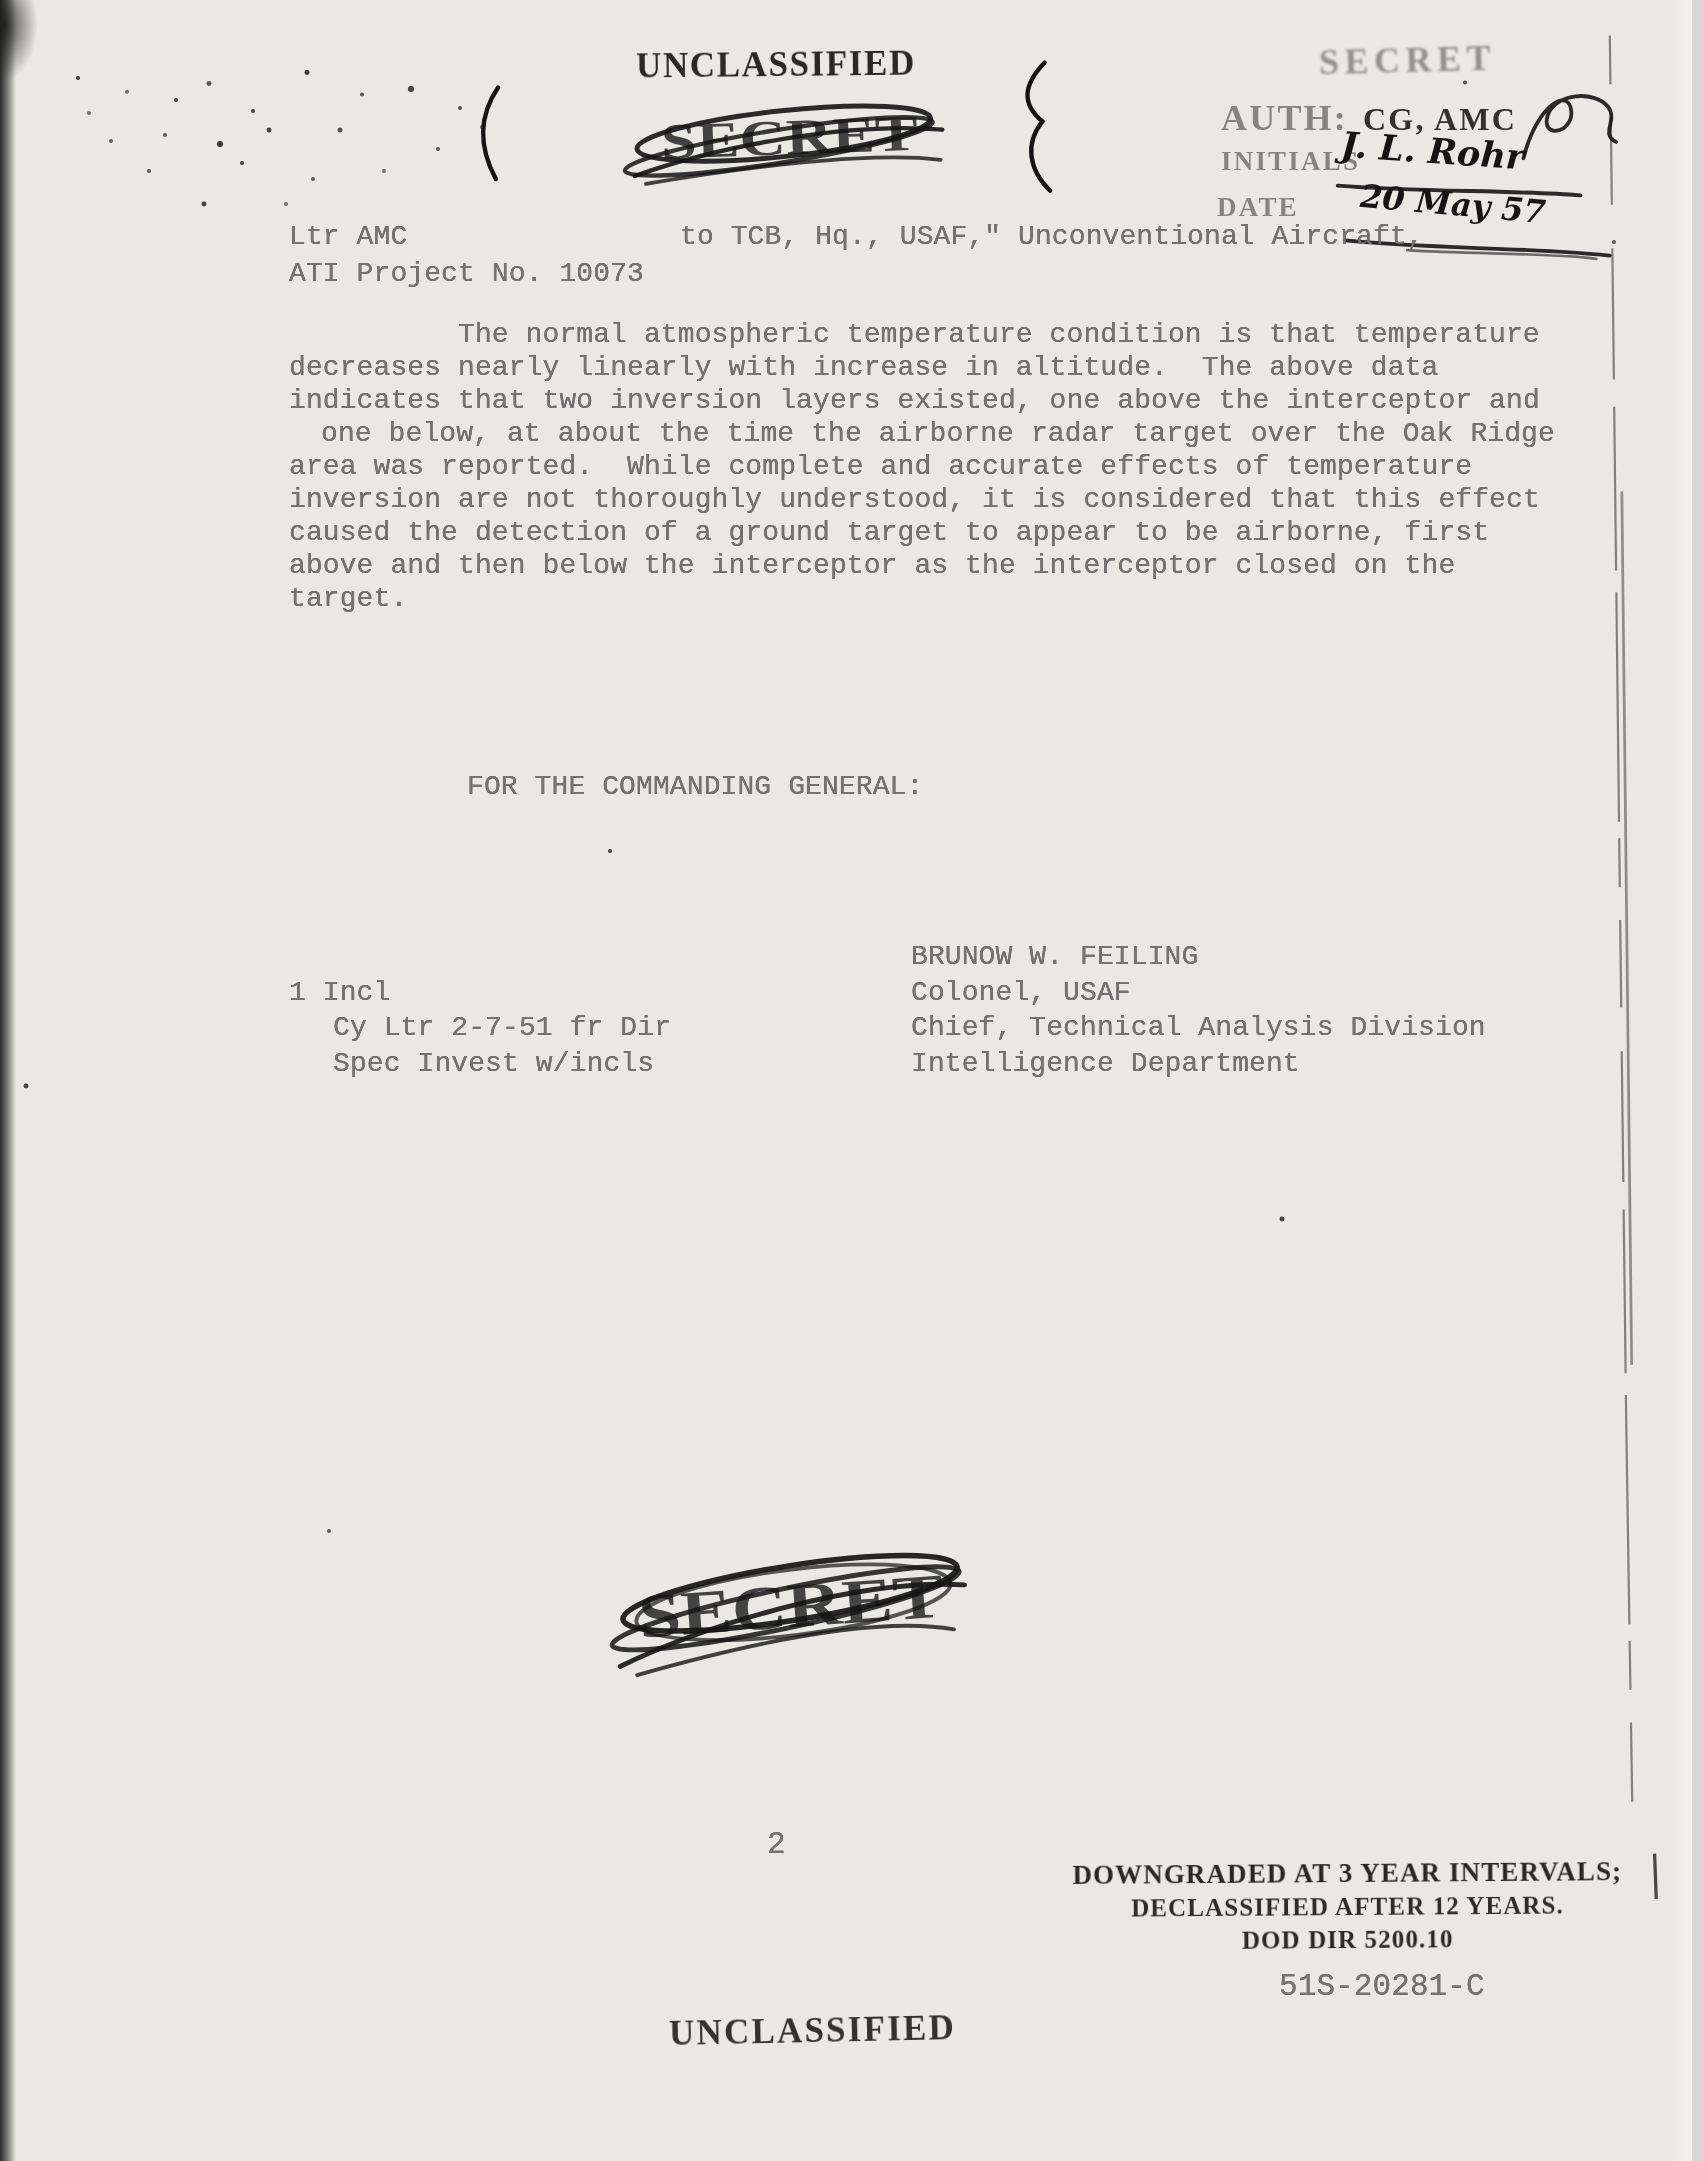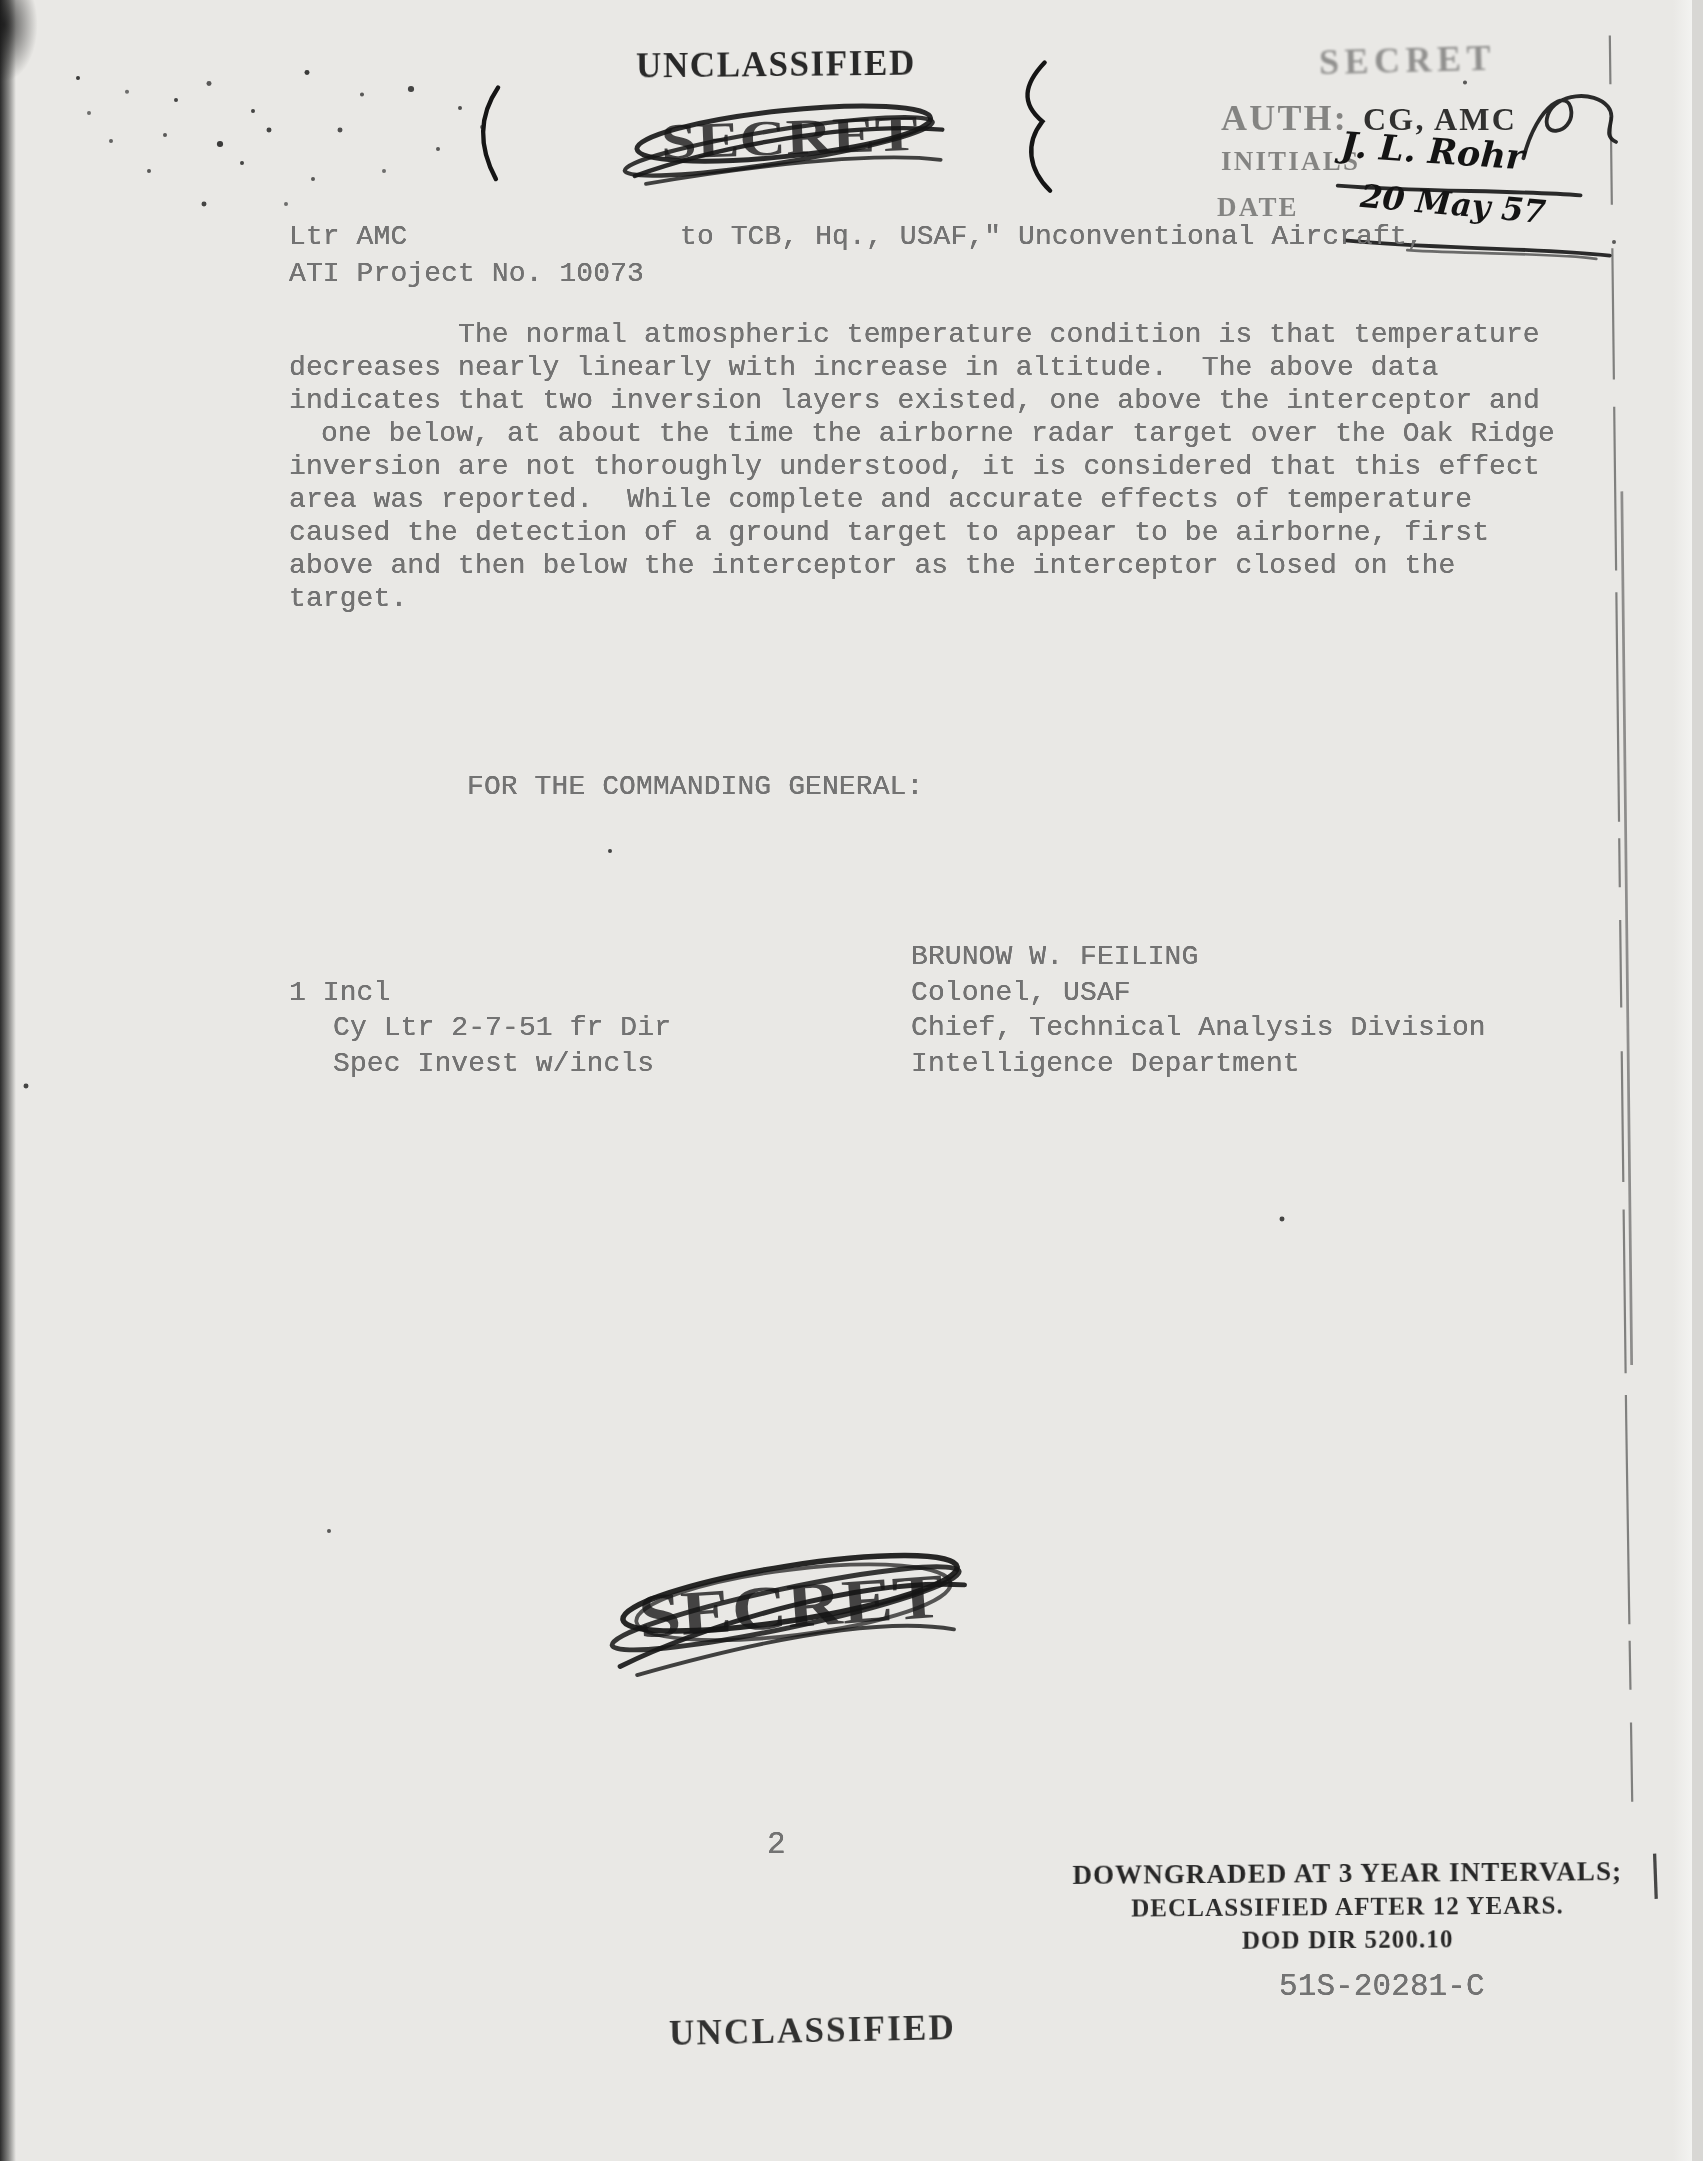--- a/index.html
+++ b/index.html
@@ -112,22 +112,22 @@
 
   <div class="tw" style="left:289px;top:220px;">Ltr AMC</div>
   <div class="tw" style="left:680px;top:220px;">to TCB, Hq., USAF," Unconventional Aircraft,</div>
   <div class="tw" style="left:289px;top:257px;">ATI Project No. 10073</div>
 
   <div style="position:absolute;left:289px;top:318px;">
     <div class="tw" style="position:static;text-indent:169px;">The normal atmospheric temperature condition is that temperature</div>
     <div class="tw" style="position:static;">decreases nearly linearly with increase in altitude.  The above data</div>
     <div class="tw" style="position:static;">indicates that two inversion layers existed, one above the interceptor and</div>
     <div class="tw" style="position:static;margin-left:32px;">one below, at about the time the airborne radar target over the Oak Ridge</div>
+    <div class="tw" style="position:static;">area was reported.  While complete and accurate effects of temperature</div>
     <div class="tw" style="position:static;">inversion are not thoroughly understood, it is considered that this effect</div>
-    <div class="tw" style="position:static;">area was reported.  While complete and accurate effects of temperature</div>
     <div class="tw" style="position:static;">caused the detection of a ground target to appear to be airborne, first</div>
     <div class="tw" style="position:static;">above and then below the interceptor as the interceptor closed on the</div>
     <div class="tw" style="position:static;">target.</div>
   </div>
 
 
   <div class="tw" style="left:467px;top:770px;">FOR THE COMMANDING GENERAL:</div>
 
   <div class="tw" style="left:911px;top:940px;">BRUNOW W. FEILING</div>
   <div class="tw" style="left:911px;top:976px;">Colonel, USAF</div>

